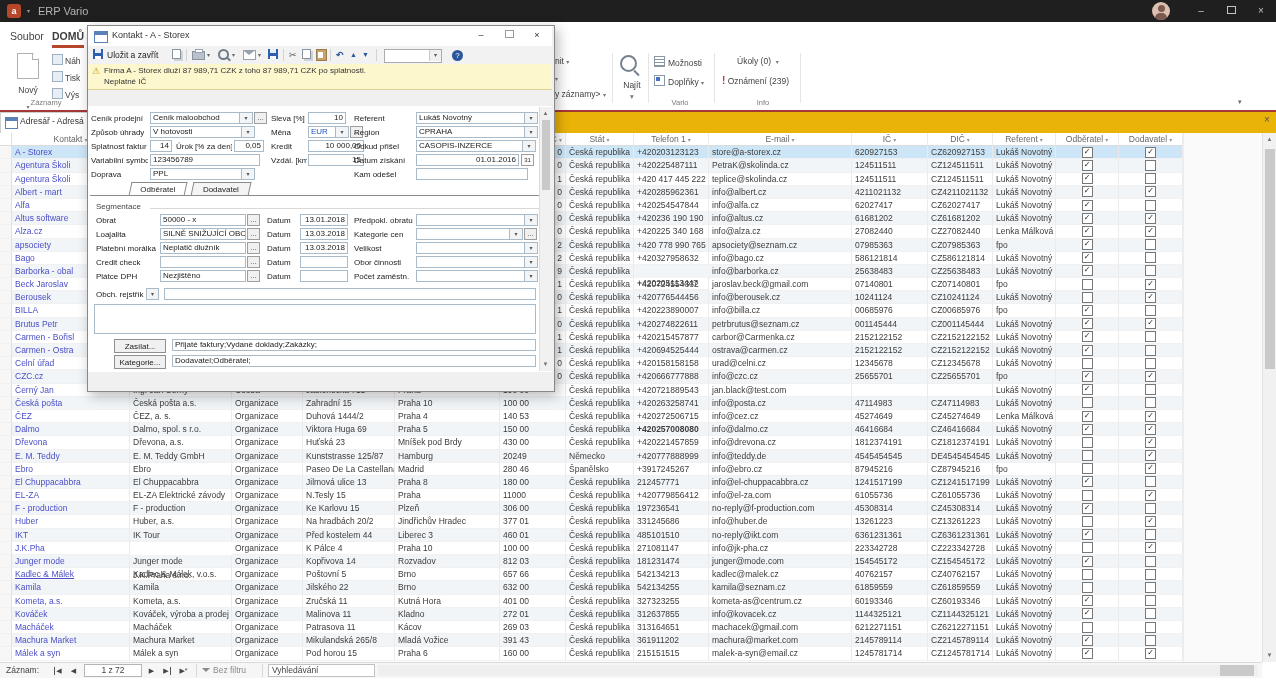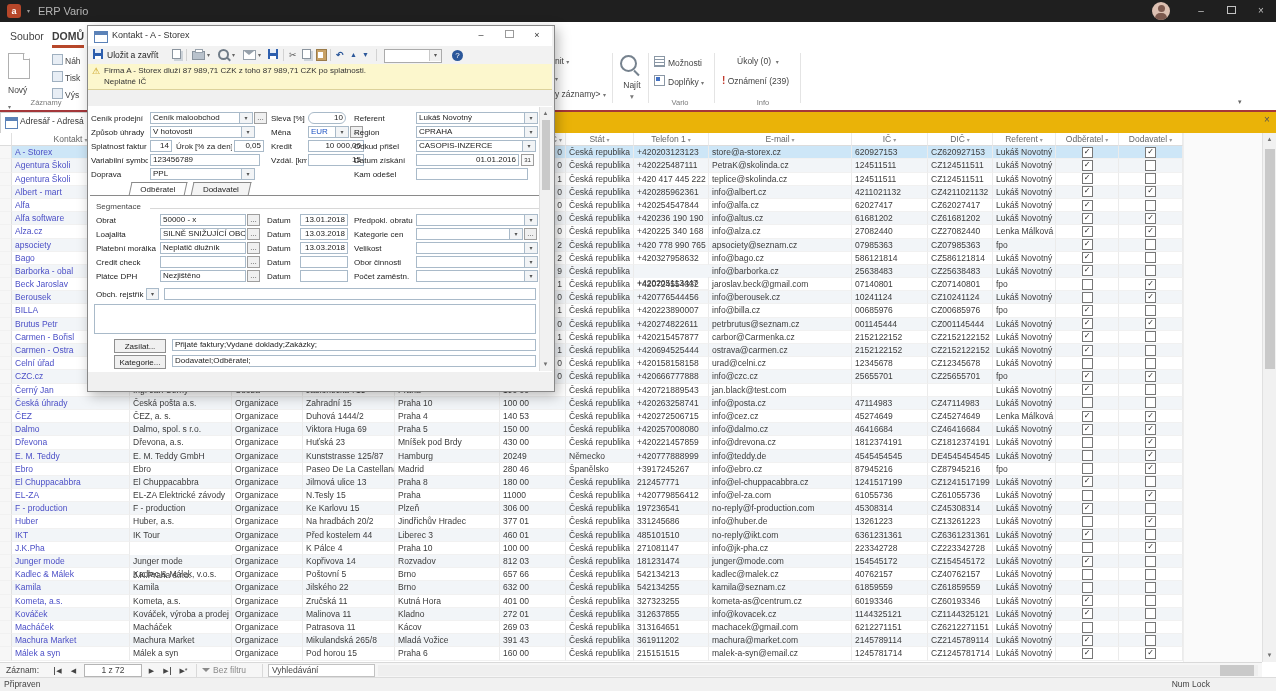--- a/index.html
+++ b/index.html
@@ -14,21 +14,21 @@
   #apptitle{position:absolute;left:38px;top:5px;font-size:11px;color:#b5b5b5}
   #avatar{position:absolute;left:1152px;top:2px;width:18px;height:18px;border-radius:50%;background:#dcc0b2;overflow:hidden}
   #avatar::before{content:"";position:absolute;left:5.5px;top:3px;width:7px;height:7px;border-radius:50%;background:#7d5a4f}
   #avatar::after{content:"";position:absolute;left:3px;top:11px;width:12px;height:7px;border-radius:5px 5px 0 0;background:#7d5a4f}
   .twb{position:absolute;top:0;width:30px;height:22px;color:#c2c2c2;font-size:10px;line-height:21px;text-align:center}
   .twb .sq{display:inline-block;width:7px;height:6px;border:1px solid #c2c2c2}
   
   #ribbonarea{position:absolute;left:0;top:22px;width:1276px;height:88px;background:#fff;border-bottom:1px solid #e0e0e0}
   .rtab{position:absolute;top:8px;font-size:10.5px;color:#444}
   .rtab.on{font-weight:bold;color:#3d3d3d;border-bottom:3px solid #b7472a;padding-bottom:3px}
-  #btnNovy{position:absolute;left:8px;top:31px;width:40px;height:52px;text-align:left}
+  #btnNovy{position:absolute;left:8px;top:31px;width:40px;height:52px;text-align:center}
   .ic-page{display:inline-block;width:20px;height:24px;background:#fff;border:1px solid #b0b0b0;position:relative}
   .ic-page::after{content:"";position:absolute;right:-1px;top:-1px;border-left:6px solid transparent;border-top:6px solid #fff;
                   box-shadow:-1px 1px 0 #b0b0b0}
   #btnNovy .lbl{font-size:8.5px;color:#444;display:block;margin-top:2px}
   #btnNovy .car{font-size:6px;color:#777}
   .rsmall{position:absolute;left:52px;height:14px;font-size:8.5px;color:#444;white-space:nowrap;overflow:hidden;width:36px}
   .rsmall .mi{display:inline-block;width:9px;height:9px;border:1px solid #9fb0c0;background:#e8eef5;margin-right:2px;vertical-align:-1px}
   .rgrouplbl{position:absolute;font-size:7.5px;color:#7a7a7a;text-align:center}
   .rdiv{position:absolute;top:31px;width:1px;height:50px;background:#e4e4e4}
   .frag{position:absolute;font-size:8.5px;color:#444;white-space:nowrap}
@@ -322,21 +322,21 @@
         <div class="tc" style="width: 63px;">Lukáš Novotný</div>
         <div class="tc cc" style="width: 63px;">
           <div class="cb on"></div>
         </div>
         <div class="tc cc" style="width: 64px;">
           <div class="cb"></div>
         </div>
       </div>
       <div class="trow alt">
         <div class="tc selcell" style="width: 12px;"></div>
-        <div class="tc link" style="width: 118px;">Alfa software</div>
+        <div class="tc link" style="width: 118px;">Altus software</div>
         <div class="tc" style="width: 102px;"></div>
         <div class="tc" style="width: 71px;"></div>
         <div class="tc" style="width: 92px;"></div>
         <div class="tc" style="width: 105px;"></div>
         <div class="tc pr" style="width: 66px;">0</div>
         <div class="tc" style="width: 68px;">Česká republika</div>
         <div class="tc" style="width: 75px;">+420236 190 190</div>
         <div class="tc" style="width: 143px;">info@altus.cz</div>
         <div class="tc" style="width: 76px;">61681202</div>
         <div class="tc" style="width: 65px;">CZ61681202</div>
@@ -616,21 +616,21 @@
         <div class="tc" style="width: 63px;">Lukáš Novotný</div>
         <div class="tc cc" style="width: 63px;">
           <div class="cb on"></div>
         </div>
         <div class="tc cc" style="width: 64px;">
           <div class="cb"></div>
         </div>
       </div>
       <div class="trow alt">
         <div class="tc selcell" style="width: 12px;"></div>
-        <div class="tc link" style="width: 118px;">Česká úhrady</div>
+        <div class="tc link" style="width: 118px;">Česká pošta</div>
         <div class="tc" style="width: 102px;">Česká pošta a.s.</div>
         <div class="tc" style="width: 71px;">Organizace</div>
         <div class="tc" style="width: 92px;">Zahradní 15</div>
         <div class="tc" style="width: 105px;">Praha 10</div>
         <div class="tc" style="width: 66px;">100 00</div>
         <div class="tc" style="width: 68px;">Česká republika</div>
         <div class="tc" style="width: 75px;">+420263258741</div>
         <div class="tc" style="width: 143px;">info@posta.cz</div>
         <div class="tc" style="width: 76px;">47114983</div>
         <div class="tc" style="width: 65px;">CZ47114983</div>
@@ -665,21 +665,21 @@
       </div>
       <div class="trow alt">
         <div class="tc selcell" style="width: 12px;"></div>
         <div class="tc link" style="width: 118px;">Dalmo</div>
         <div class="tc" style="width: 102px;">Dalmo, spol. s r.o.</div>
         <div class="tc" style="width: 71px;">Organizace</div>
         <div class="tc" style="width: 92px;">Viktora Huga 69</div>
         <div class="tc" style="width: 105px;">Praha 5</div>
         <div class="tc" style="width: 66px;">150 00</div>
         <div class="tc" style="width: 68px;">Česká republika</div>
-        <div class="tc" style="width: 75px;">+420257008080</div>
+        <div class="tc" style="width: 75px; font-weight: bold;">+420257008080</div>
         <div class="tc" style="width: 143px;">info@dalmo.cz</div>
         <div class="tc" style="width: 76px;">46416684</div>
         <div class="tc" style="width: 65px;">CZ46416684</div>
         <div class="tc" style="width: 63px;">Lukáš Novotný</div>
         <div class="tc cc" style="width: 63px;">
           <div class="cb on"></div>
         </div>
         <div class="tc cc" style="width: 64px;">
           <div class="cb on"></div>
         </div>
@@ -889,21 +889,21 @@
         <div class="tc" style="width: 63px;">Lukáš Novotný</div>
         <div class="tc cc" style="width: 63px;">
           <div class="cb on"></div>
         </div>
         <div class="tc cc" style="width: 64px;">
           <div class="cb"></div>
         </div>
       </div>
       <div class="trow">
         <div class="tc selcell" style="width: 12px;"></div>
-        <div class="tc link" style="width: 118px;">Kadlec &amp; Málek</div>
+        <div class="tc link" style="width: 118px; text-decoration: underline;">Kadlec &amp; Málek</div>
         <div class="tc" style="width: 102px;">Kadlec &amp; Málek, v.o.s.</div>
         <div class="tc" style="width: 71px;">Organizace</div>
         <div class="tc" style="width: 92px;">Poštovní 5</div>
         <div class="tc" style="width: 105px;">Brno</div>
         <div class="tc" style="width: 66px;">657 66</div>
         <div class="tc" style="width: 68px;">Česká republika</div>
         <div class="tc" style="width: 75px;">542134213</div>
         <div class="tc" style="width: 143px;">kadlec@malek.cz</div>
         <div class="tc" style="width: 76px;">40762157</div>
         <div class="tc" style="width: 65px;">CZ40762157</div>
@@ -1061,24 +1061,20 @@
     <div class="nsep" style="left:196px"></div>
     <div class="icfun"></div>
     <span id="bezfiltru">Bez filtru</span>
     <div class="nsep" style="left:262px"></div>
     <div id="navsearch">Vyhledávání</div>
     <div id="hs">
         <div id="hsthumb"></div>
       </div>
   </div>
 
-  <div id="status">
-    <span class="abs" style="left:4px;top:1px">Připraven</span>
-    <span class="abs" style="right:66px;top:1px">Num Lock</span>
-  </div>
 
   <div id="dlg">
     <div id="dtitle">
       <span id="dticon"></span>
       <span id="dtitletxt">Kontakt - A - Storex</span>
       <div class="dwbtn" style="left:380px">–</div>
       <div class="dwbtn" style="left:408px"><span class="sq"></span></div>
       <div class="dwbtn" style="left:436px">×</div>
     </div>
 
@@ -1139,21 +1135,21 @@
       <div class="sarrow" style="top:0">▲</div>
       <div id="dsbthumb"></div>
       <div class="sarrow" style="top:251px">▼</div>
     </div>
 
   <div class="flbl" style="left: 3px; top: 87px; width: 57px;">Ceník prodejní</div>
       <div class="finp" style="left: 62px; top: 86px; width: 90px;">Ceník maloobchod</div>
       <div class="carrow" style="left: 152px; top: 86px;">▾</div>
       <div class="dots" style="left: 166px; top: 86px;">…</div>
       <div class="flbl" style="left: 183px; top: 87px; width: 36px;">Sleva [%]</div>
-      <div class="finp ra" style="left: 220px; top: 86px; width: 38px; border-radius: 6px;">10</div>
+      <div class="finp ra" style="left: 220px; top: 86px; width: 38px;">10</div>
       <div class="flbl" style="left: 266px; top: 87px; width: 58px;">Referent</div>
       <div class="finp" style="left: 328px; top: 86px; width: 109px;">Lukáš Novotný</div>
       <div class="carrow" style="left: 437px; top: 86px;">▾</div>
       <div class="flbl" style="left: 3px; top: 101px; width: 57px;">Způsob úhrady</div>
       <div class="finp" style="left: 62px; top: 100px; width: 92px;">V hotovosti</div>
       <div class="carrow" style="left: 154px; top: 100px;">▾</div>
       <div class="flbl" style="left: 183px; top: 101px; width: 36px;">Měna</div>
       <div class="finp bluetext" style="left: 220px; top: 100px; width: 28px;">EUR</div>
       <div class="carrow" style="left: 248px; top: 100px;">▾</div>
       <div class="dots" style="left: 262px; top: 100px;">…</div>

